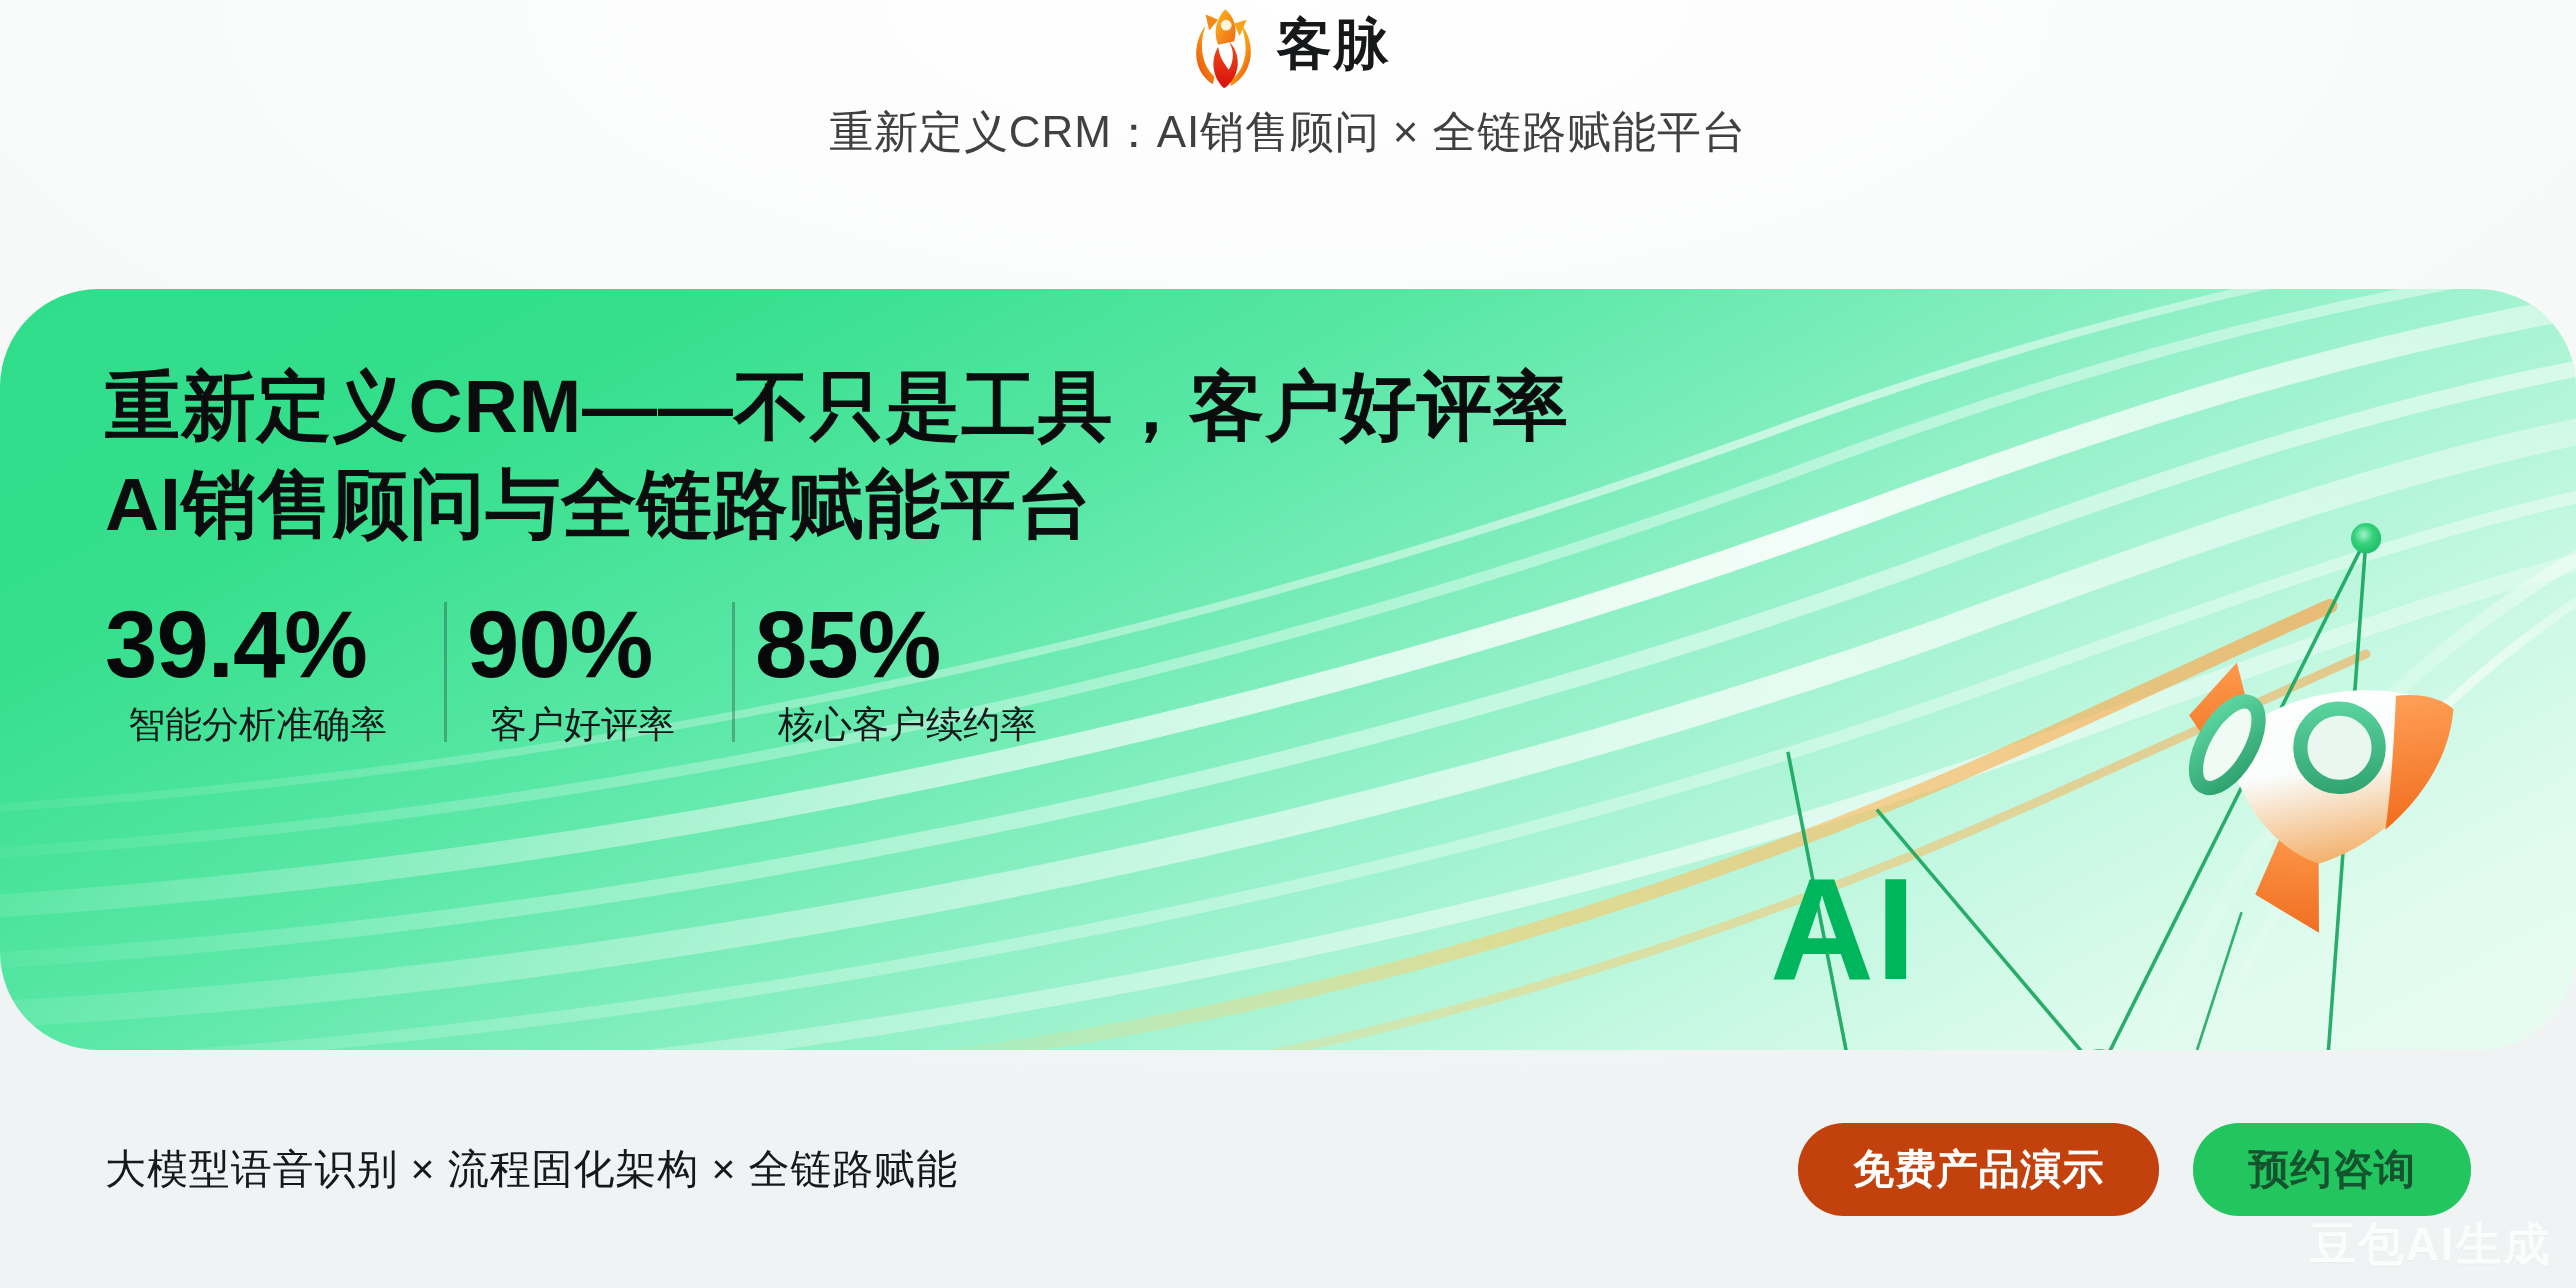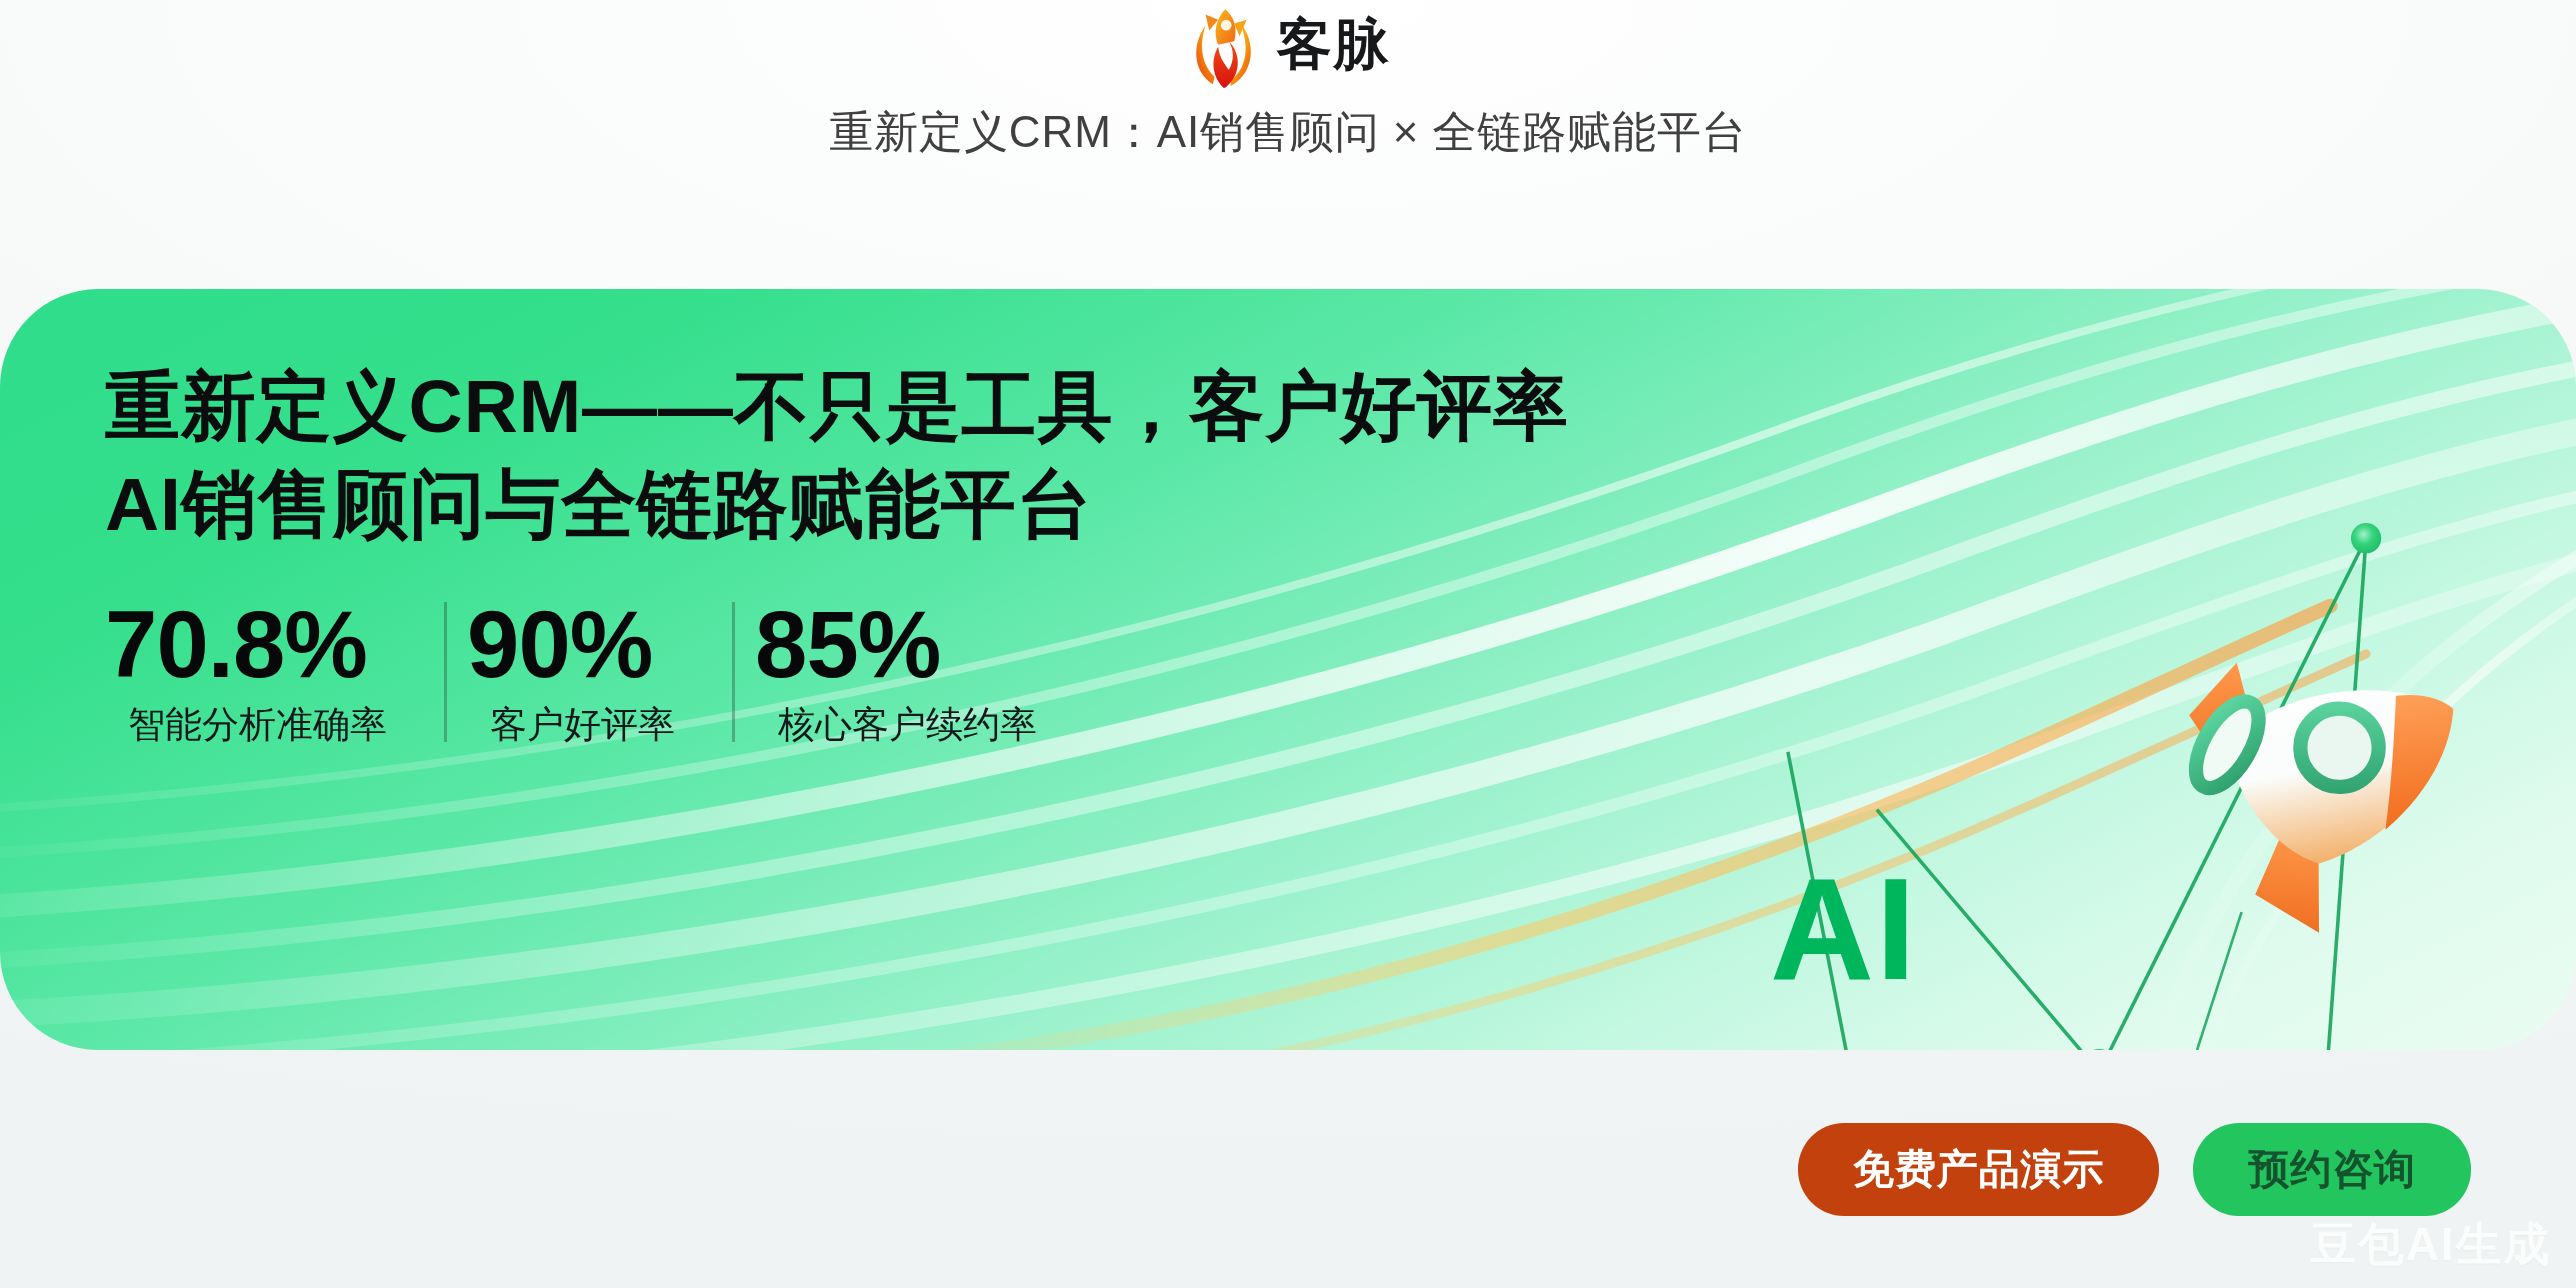--- a/index.html
+++ b/index.html
@@ -301,36 +301,37 @@
   </div>
 
   <div class="hero-content">
     <div class="headline">
       <span class="headline-line">重新定义CRM——不只是工具，客户好评率</span>
       <span class="headline-line">AI销售顾问与全链路赋能平台</span>
     </div>
 
     <div class="stats">
       <div class="stat">
-        <div class="stat-value">70.8%</div>
+        <div class="stat-value">39.4%</div>
         <div class="stat-label">智能分析准确率</div>
       </div>
       <div class="stat">
         <div class="stat-value">90%</div>
         <div class="stat-label">客户好评率</div>
       </div>
       <div class="stat">
         <div class="stat-value">85%</div>
         <div class="stat-label">核心客户续约率</div>
       </div>
     </div>
   </div>
 </div>
 
 <div class="footer">
+  <div class="features">大模型语音识别 × 流程固化架构 × 全链路赋能</div>
   <div class="cta-group">
     <button class="btn btn-demo">免费产品演示</button>
     <button class="btn btn-consult">预约咨询</button>
   </div>
 </div>
 
 <div class="watermark">豆包AI生成</div>
 
 
 </body></html>

